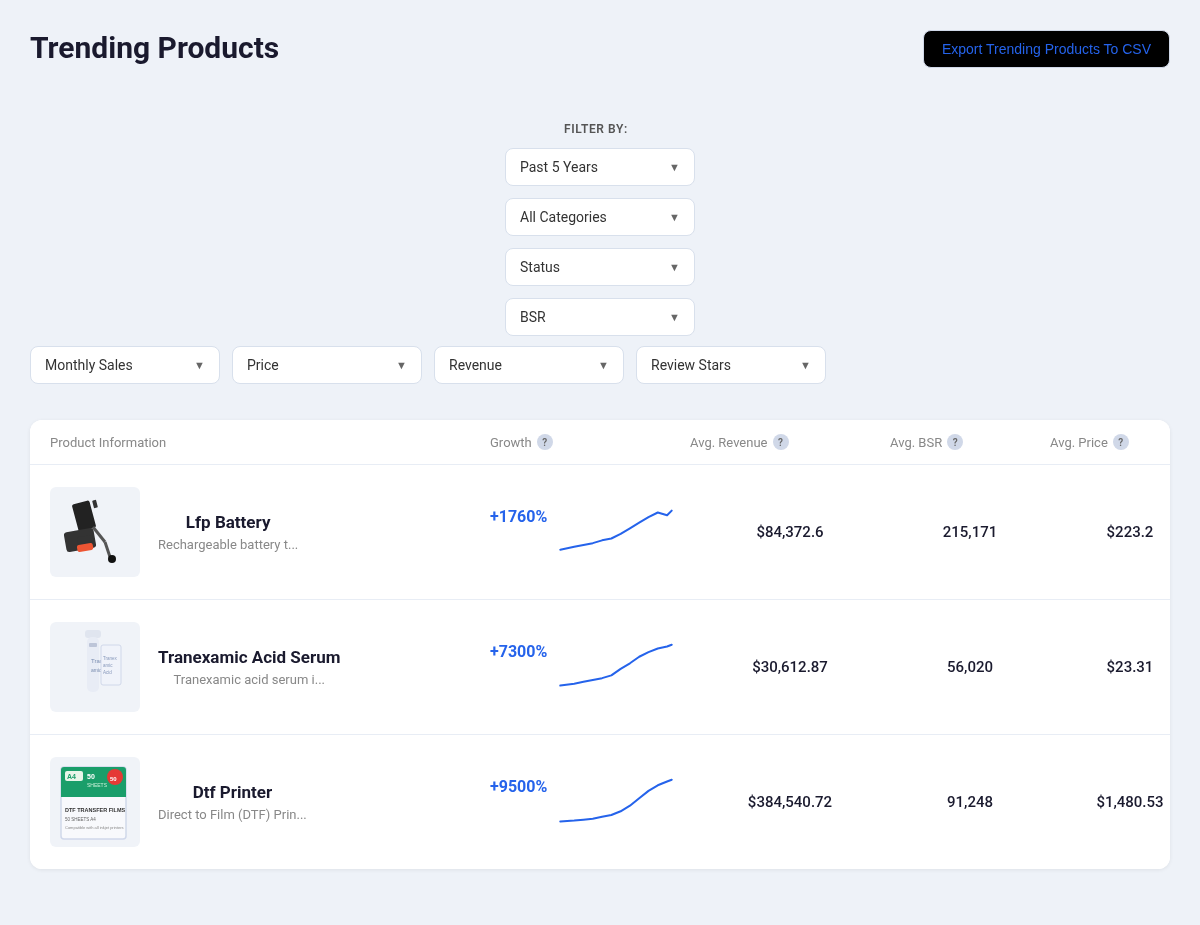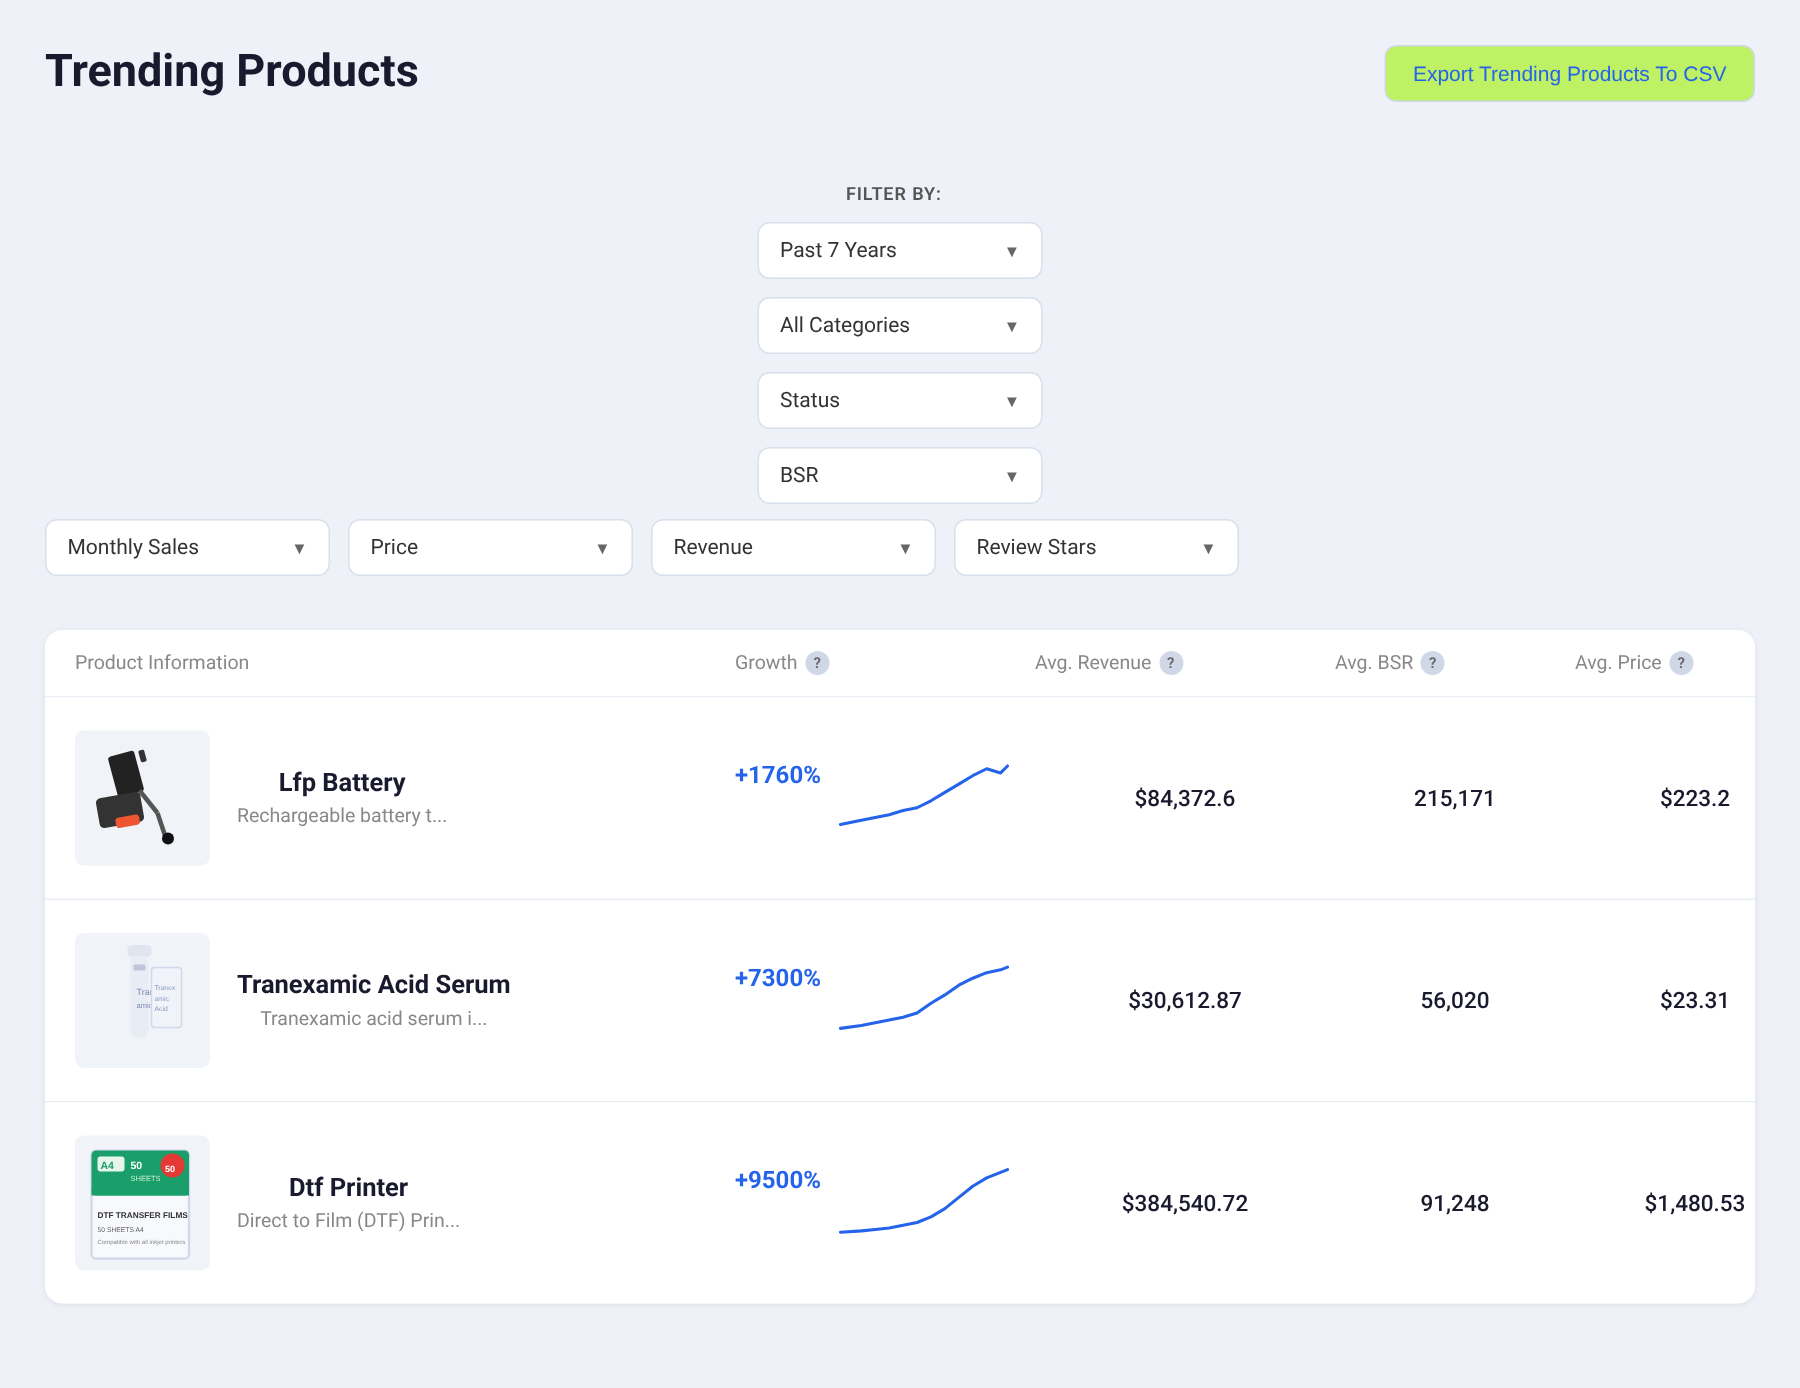--- a/index.html
+++ b/index.html
@@ -14,21 +14,21 @@
       align-items: flex-start;
       justify-content: space-between;
       margin-bottom: 44px;
     }
     .page-title {
       font-size: 30px;
       font-weight: 700;
       color: #1a1a2e;
     }
     .export-btn {
-      background: #bef264;
+      background: #000000;
       border: 1.5px solid #d0d8e8;
       border-radius: 8px;
       padding: 10px 18px;
       color: #2563eb;
       font-size: 14px;
       font-weight: 500;
       cursor: pointer;
     }
     .filter-section {
       background: #eef2f8;
@@ -181,21 +181,21 @@
 
 <div class="page-header">
   <h1 class="page-title">Trending Products</h1>
   <button class="export-btn">Export Trending Products To CSV</button>
 </div>
 
 <div class="filter-section">
   <div class="filter-row">
     <span class="filter-label">FILTER BY:</span>
     <div class="dropdown">
-      <span>Past 7 Years</span>
+      <span>Past 5 Years</span>
       <span class="dropdown-arrow">▼</span>
     </div>
     <div class="dropdown">
       <span>All Categories</span>
       <span class="dropdown-arrow">▼</span>
     </div>
     <div class="dropdown">
       <span>Status</span>
       <span class="dropdown-arrow">▼</span>
     </div>

